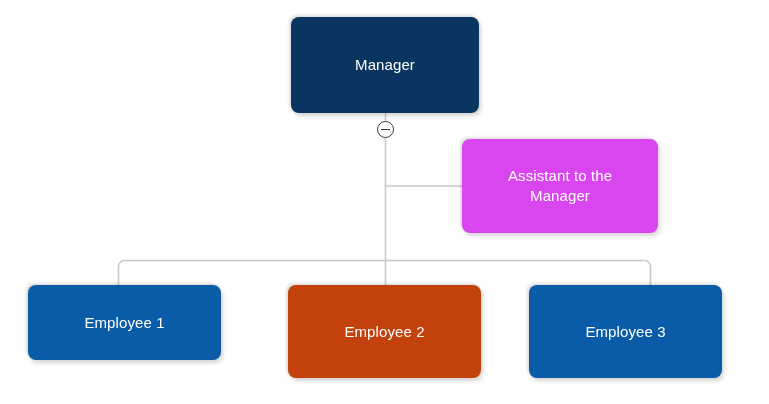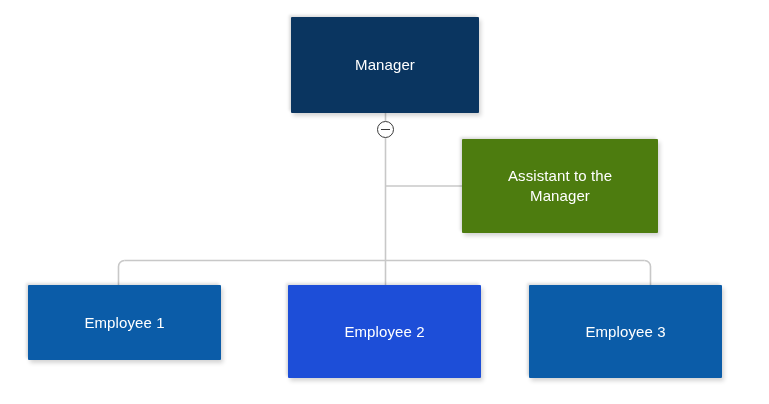--- a/index.html
+++ b/index.html
@@ -21,21 +21,21 @@
     position: absolute;
     left: 0;
     top: 0;
     width: 769px;
     height: 404px;
     pointer-events: none;
   }
   .node {
     position: absolute;
     box-sizing: border-box;
-    border-radius: 1px;
+    border-radius: 8px;
     display: flex;
     align-items: center;
     justify-content: center;
     text-align: center;
     color: #ffffff;
     font-size: 15px;
     line-height: 20px;
     letter-spacing: 0.1px;
     box-shadow: -2px -2px 3px rgba(0,0,0,0.13), 2px 3px 4px rgba(0,0,0,0.17);
     padding: 20px 10px;
@@ -49,35 +49,35 @@
     top: 17px;
     width: 188px;
     height: 96px;
     background: #0a3560;
   }
   #node-assistant {
     left: 462px;
     top: 139px;
     width: 196px;
     height: 94px;
-    background: #4d7c0f;
+    background: #d946ef;
   }
   #node-employee-1 {
     left: 28px;
     top: 285px;
     width: 193px;
     height: 75px;
     background: #0b5ca8;
   }
   #node-employee-2 {
     left: 288px;
     top: 285px;
     width: 193px;
     height: 93px;
-    background: #1d4ed8;
+    background: #c2410c;
   }
   #node-employee-3 {
     left: 529px;
     top: 285px;
     width: 193px;
     height: 93px;
     background: #0b5ca8;
   }
   .collapse-toggle {
     position: absolute;

